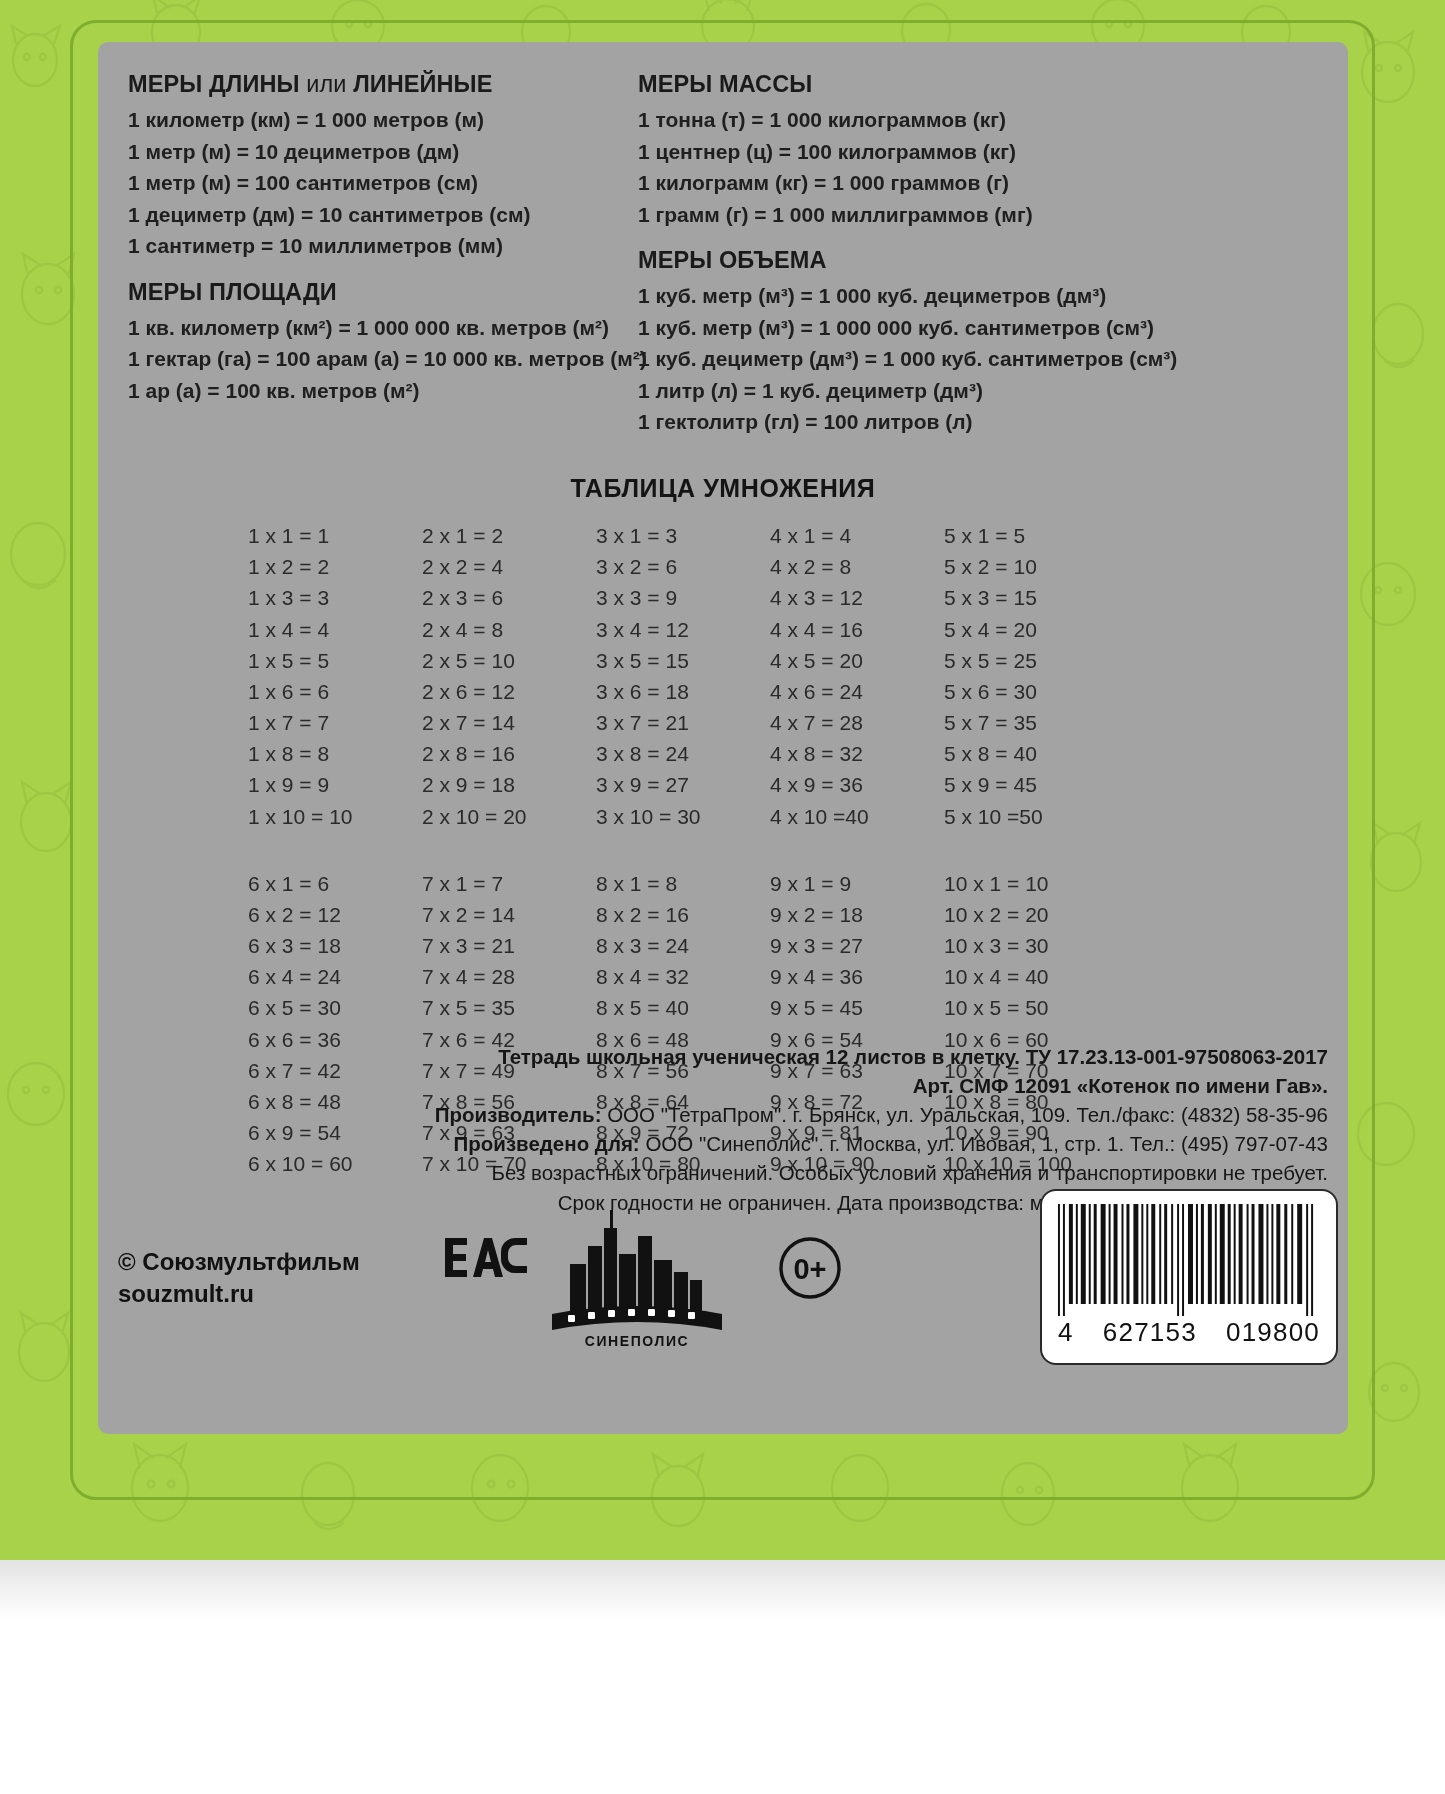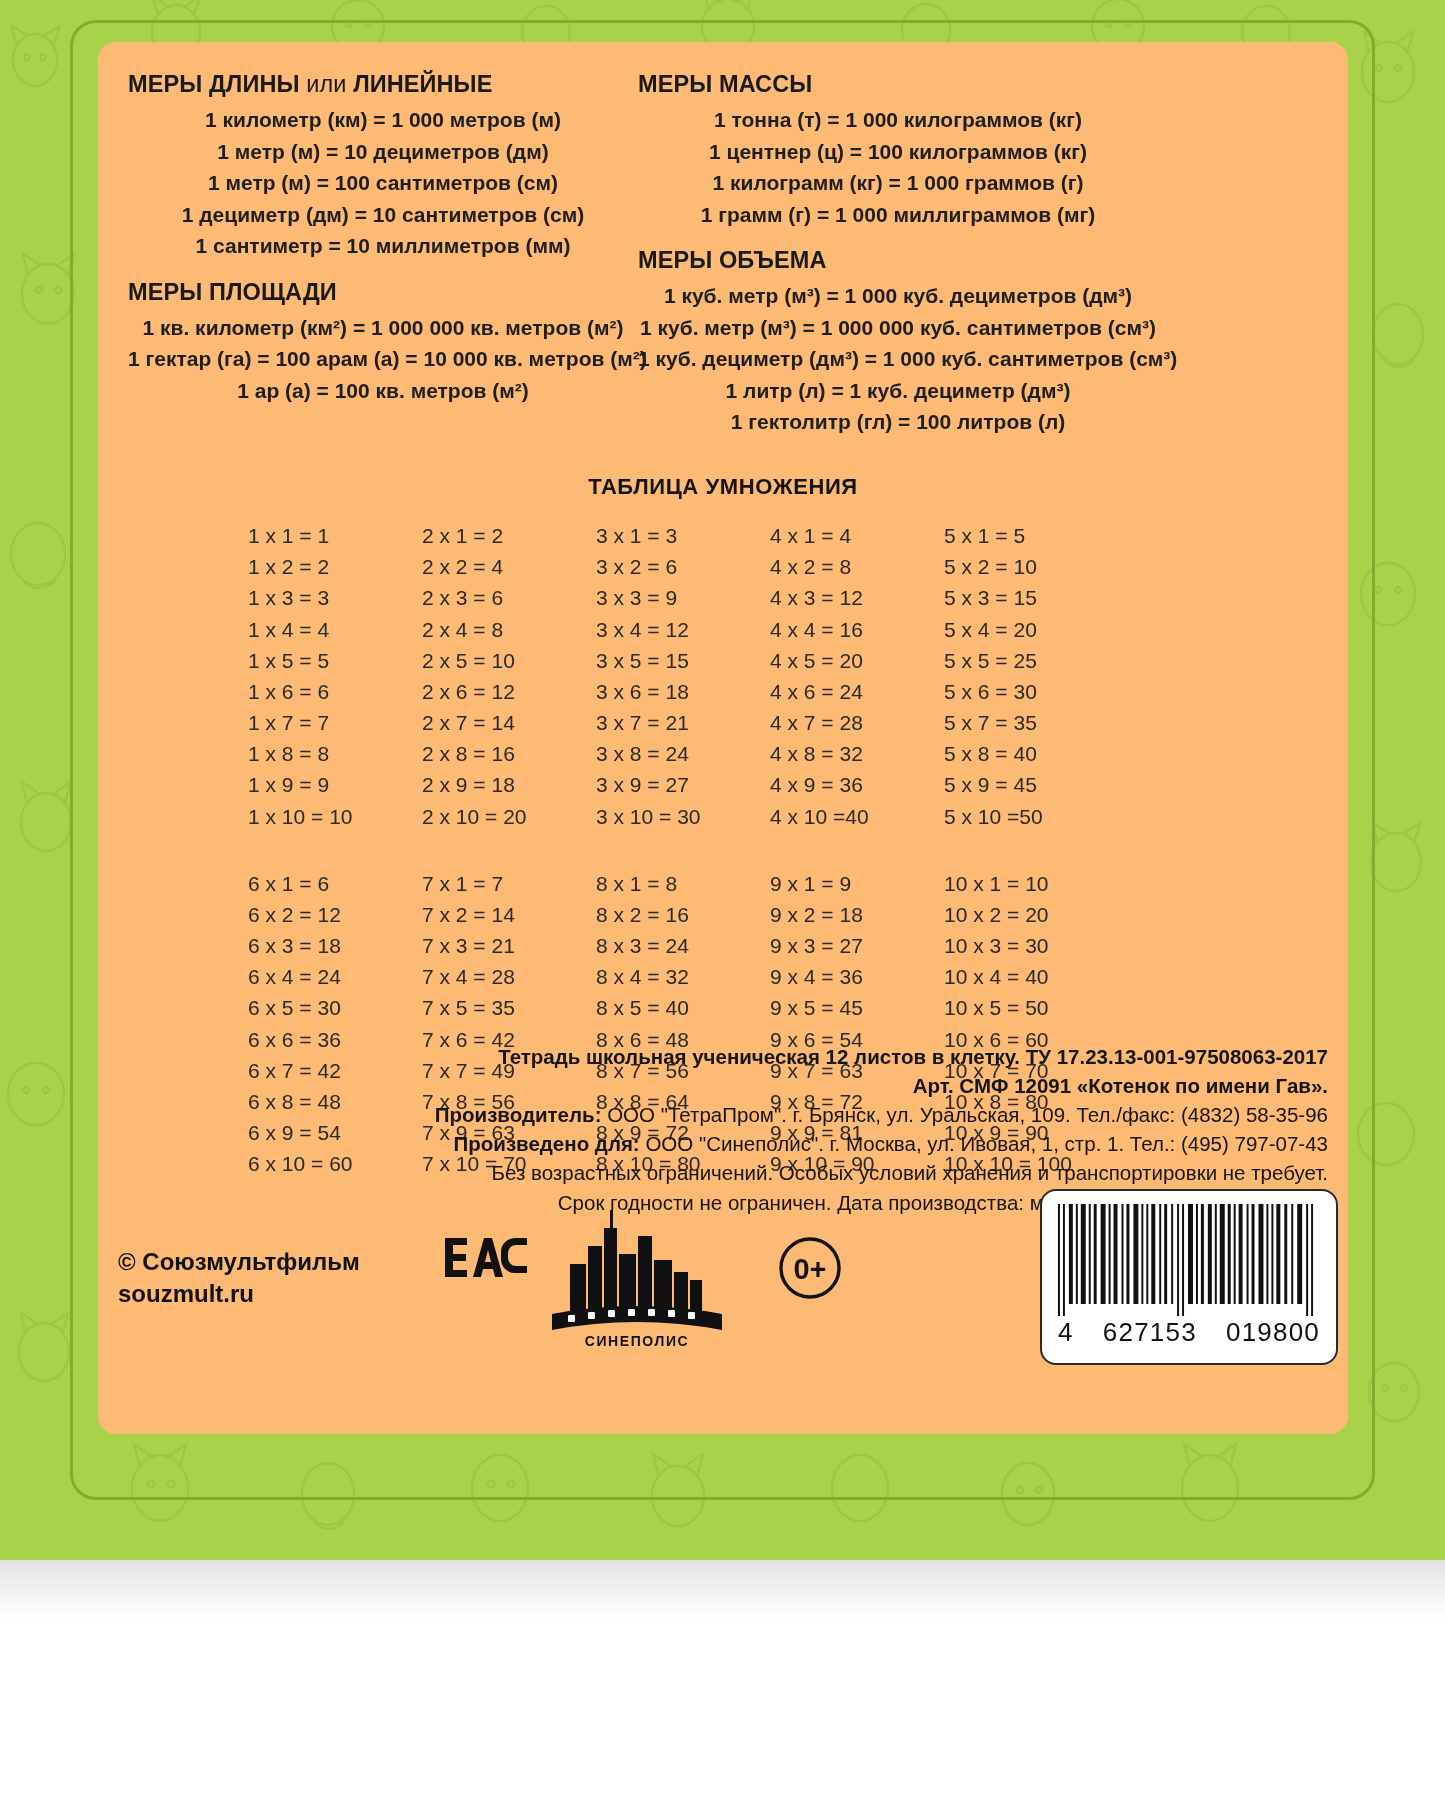--- a/index.html
+++ b/index.html
@@ -45,22 +45,22 @@
   }
   .pattern svg { display: block; }
 
   
   .panel {
     position: absolute;
     left: 98px;
     top: 42px;
     width: 1250px;
     height: 1392px;
-    background: #fdba74;
-    border-radius: 18px;
+    background: #a3a3a3;
+    border-radius: 10px;
   }
 
   
   .page-bottom {
     position: absolute;
     left: 0;
     top: 1560px;
     width: 1445px;
     height: 234px;
     background: #ffffff;
@@ -97,32 +97,31 @@
     font-weight: normal;
     text-transform: none;
   }
   .m-line {
     font-size: 21px;
     font-weight: bold;
     color: #1f1f1f;
     line-height: 1.50;
     margin: 0;
     white-space: nowrap;
-    text-align: center;
   }
   .gap { height: 16px; }
 
   
   .mult-title {
     position: absolute;
     top: 432px;
     left: 0;
     width: 1250px;
     text-align: center;
-    font-size: 22px;
+    font-size: 25px;
     font-weight: bold;
     letter-spacing: 0.6px;
     color: #141414;
   }
   .mult-wrap {
     position: absolute;
     top: 478px;
     left: 150px;
     width: 960px;
   }

